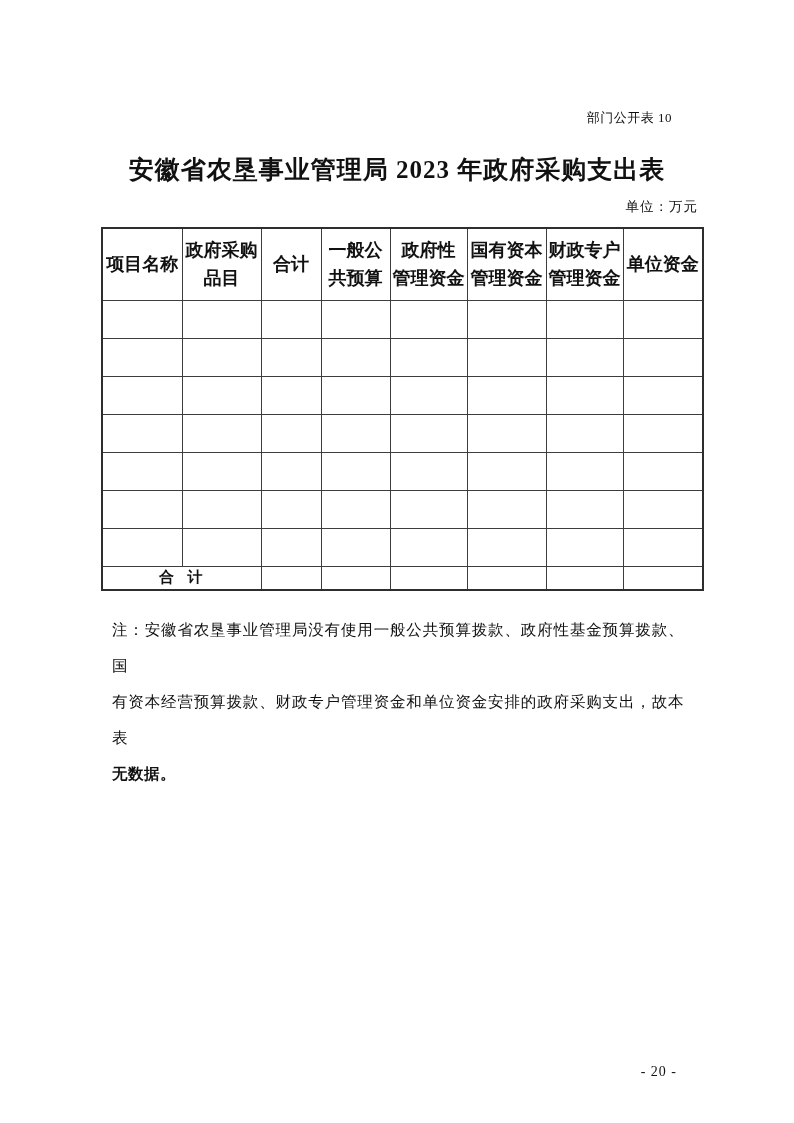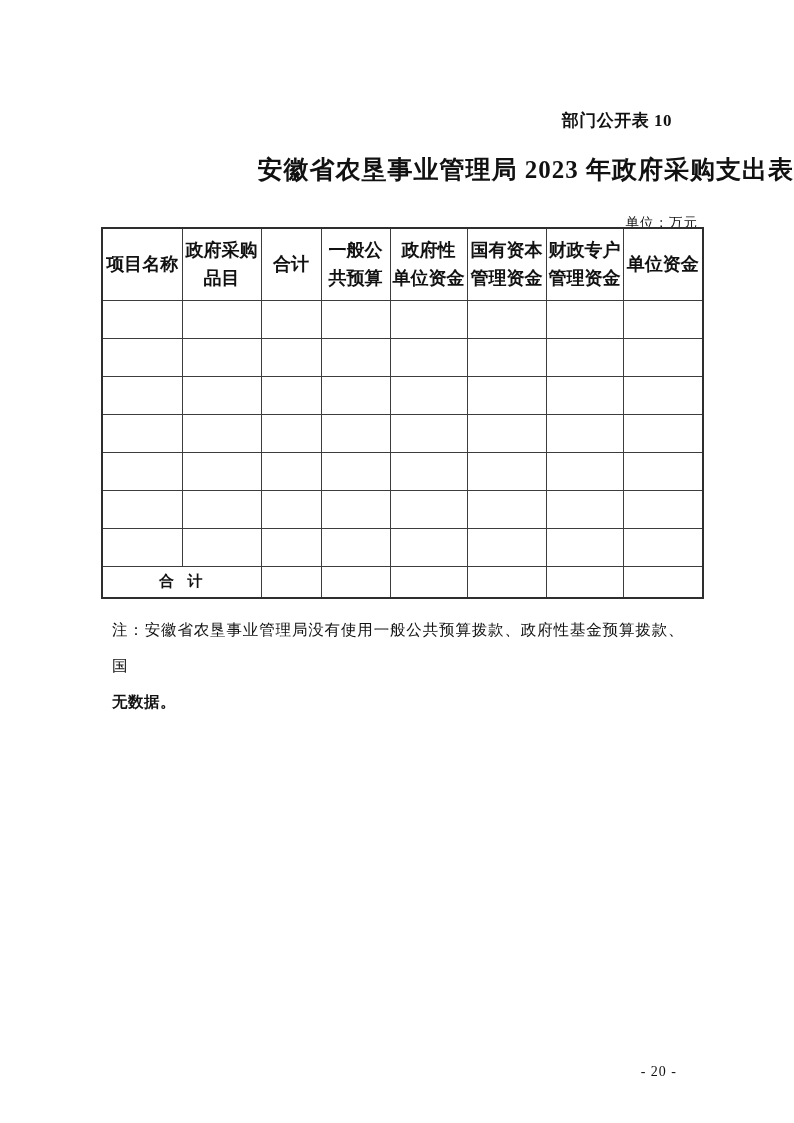--- a/index.html
+++ b/index.html
@@ -14,41 +14,39 @@
   .page {
     position: absolute;
     inset: 0;
     background: #ffffff;
     overflow: hidden;
   }
   .doc-label {
     position: absolute;
     top: 109px;
     right: 122px;
-    font-size: 17px;
+    font-size: 13px;
     letter-spacing: 0.5px;
-    font-weight: bold;
   }
   .page-title {
     position: absolute;
     top: 153px;
     left: 0;
     width: 100%;
-    text-align: right;
+    text-align: center;
     font-size: 25px;
     font-weight: bold;
     letter-spacing: 1px;
   }
   .unit-label {
     position: absolute;
     top: 198px;
     right: 96px;
     font-size: 13.5px;
     letter-spacing: 1px;
-    margin-top: 16px;
   }
   table.purchase-table {
     position: absolute;
     top: 227px;
     left: 101px;
     width: 601px;
     border-collapse: collapse;
     table-layout: fixed;
     border: 2px solid #2e2e2e;
   }
@@ -60,21 +58,21 @@
     padding: 0;
   }
   table.purchase-table tr.header-row { height: 72px; }
   table.purchase-table tr.header-row th {
     font-size: 18px;
     font-weight: bold;
     line-height: 28px;
     white-space: pre-line;
   }
   table.purchase-table tr.data-row { height: 38px; }
-  table.purchase-table tr.total-row { height: 32px; padding-left: 24px; }
+  table.purchase-table tr.total-row { height: 24px; padding-left: 24px; }
   table.purchase-table tr.total-row td.total-cell {
     font-size: 15px;
     font-weight: bold;
     white-space: pre;
     letter-spacing: 2px;
   }
   .note {
     position: absolute;
     top: 612px;
     left: 112px;
@@ -123,21 +121,21 @@
     </colgroup>
     <tbody>
       <tr class="header-row">
         <th>项目名称</th>
         <th>政府采购
 品目</th>
         <th>合计</th>
         <th>一般公
 共预算</th>
         <th>政府性
-单位资金</th>
+管理资金</th>
         <th>国有资本
 管理资金</th>
         <th>财政专户
 管理资金</th>
         <th>单位资金</th>
       </tr>
       <tr class="data-row">
         <td></td>
           <td></td>
           <td></td>
@@ -214,18 +212,19 @@
           <td></td>
           <td></td>
           <td></td>
           <td></td>
       </tr>
     </tbody>
   </table>
 
   <div class="note">
     <div class="note-line">注：安徽省农垦事业管理局没有使用一般公共预算拨款、政府性基金预算拨款、国</div>
+    <div class="note-line">有资本经营预算拨款、财政专户管理资金和单位资金安排的政府采购支出，故本表</div>
     <div class="note-line note-line-last">无数据。</div>
   </div>
 
   <div class="page-number">- 20 -</div>
 
 </div>
 
 </body></html>

